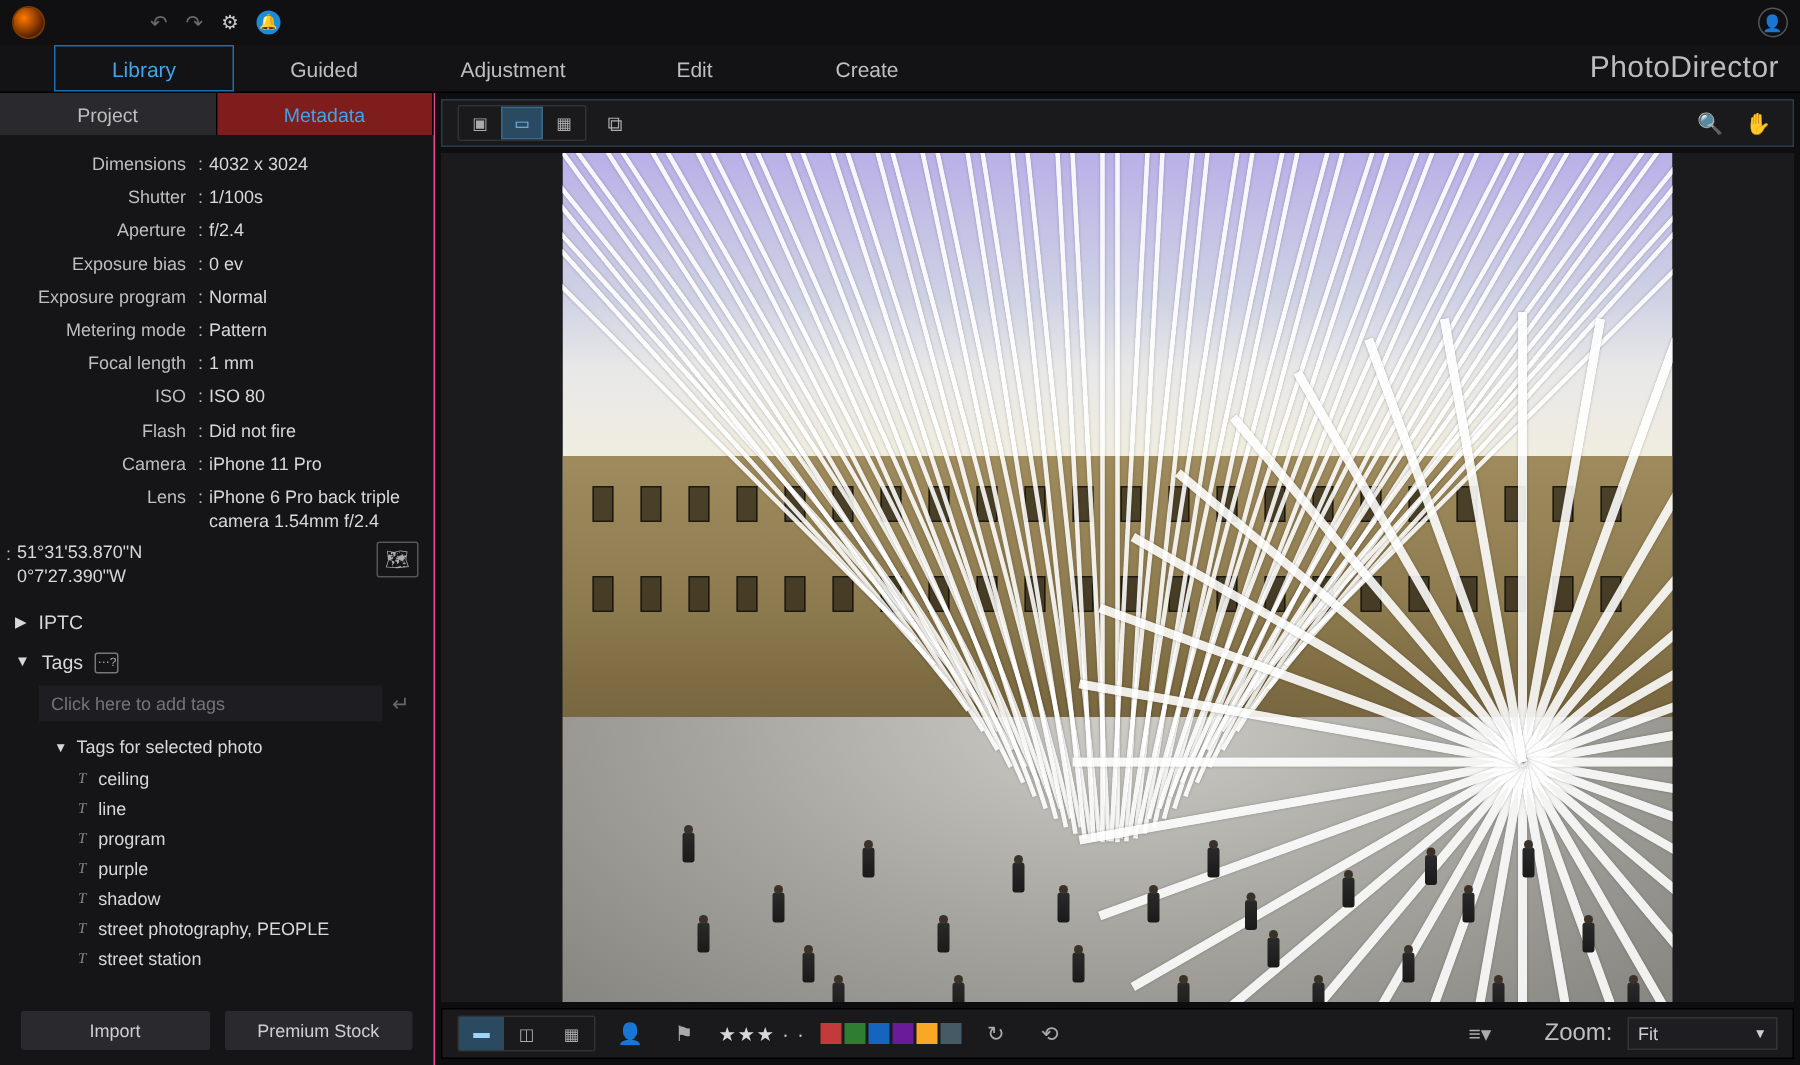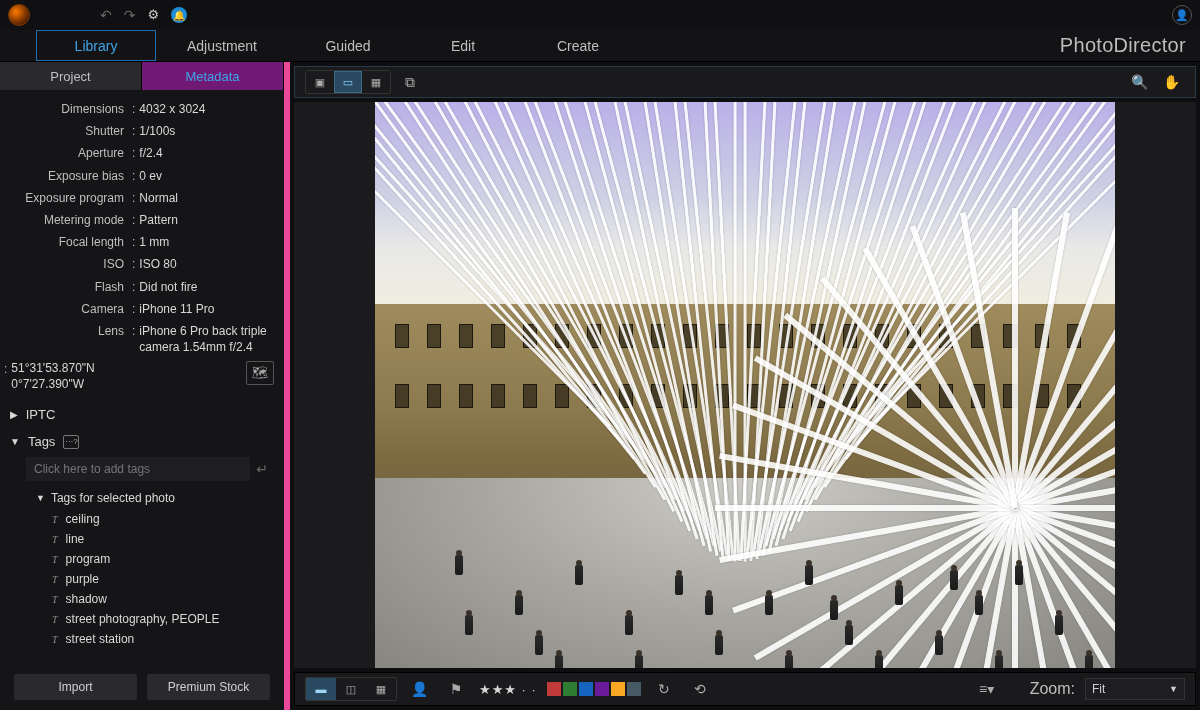--- a/index.html
+++ b/index.html
@@ -8,24 +8,24 @@
 .logo{width:22px;height:22px;border-radius:50%;background:radial-gradient(circle at 35% 35%,#ff7a00,#5a2100 70%);border:1px solid #7a3c00}
 .tb-icons{margin-left:70px;display:flex;gap:12px;color:#6a6a6a}
 .tb-icons .bell{width:16px;height:16px;border-radius:50%;background:#1d8bd6;display:flex;align-items:center;justify-content:center;font-size:10px;color:#fff}
 .tb-right{margin-left:auto;width:20px;height:20px;border:1px solid #555;border-radius:50%;display:flex;align-items:center;justify-content:center;font-size:11px;color:#555}
 .topbar{height:32px;display:flex;align-items:center;background:#131316;border-bottom:1px solid #000}
 .tabs{display:flex;height:100%}
 .tab{height:100%;display:flex;align-items:center;justify-content:center;font-size:14px;color:#bfbfbf;cursor:pointer;padding:1px 24px}
 .tab.library{width:120px;border:1px solid #1a6fb0;color:#3fa4e8;margin-left:36px}
 .brand{margin-left:auto;margin-right:14px;font-size:20px;font-weight:300;color:#bcbcbc;letter-spacing:.3px}
 .body{display:flex;height:648px}
-.side{width:290px;background:#151518;display:flex;flex-direction:column;border-right:6px solid #ec4899}
+.side{width:290px;background:#151518;display:flex;flex-direction:column;border-right:1px solid #ec4899}
 .side-tabs{display:flex;height:28px}
 .side-tab{flex:1;display:flex;align-items:center;justify-content:center;font-size:13px;background:#2a2a2e;color:#bfbfbf;cursor:pointer;border-right:1px solid #000}
-.side-tab.active{background:#701a75;color:#3fa4e8;border-bottom:none}
+.side-tab.active{background:#7f1d1d;color:#3fa4e8;border-bottom:none}
 .meta{padding:8px 10px 6px 0;font-size:12px}
 .meta-row{display:flex;padding:3px 0;line-height:1.35}
 .meta-label{width:128px;text-align:right;color:#bfbfbf;padding-right:4px}
 .meta-sep{color:#bfbfbf;padding:0 4px}
 .meta-val{flex:1;color:#d8d8d8}
 .gps-row .meta-val{line-height:1.3}
 .map-btn{width:28px;height:24px;border:1px solid #555;border-radius:2px;display:flex;align-items:center;justify-content:center;margin-left:6px;color:#aaa;font-size:13px}
 .section{padding:6px 10px;font-size:13px;display:flex;align-items:center;gap:8px;color:#d8d8d8;cursor:pointer}
 .section .caret{font-size:10px}
 .tagicon{width:16px;height:14px;border:1px solid #777;border-radius:2px;font-size:8px;display:flex;align-items:center;justify-content:center;color:#aaa}
@@ -75,22 +75,22 @@
     <span style="font-size:14px">↷</span>
     <span style="font-size:13px;color:#c8c8c8">⚙</span>
     <span class="bell">🔔</span>
   </div>
   <div class="tb-right">👤</div>
 </div>
 
 <div class="topbar">
   <div class="tabs">
     <div class="tab library">Library</div>
+    <div class="tab" style="width:120px">Guided</div>
     <div class="tab" style="width:132px">Adjustment</div>
-    <div class="tab" style="width:120px">Guided</div>
     <div class="tab" style="width:110px">Edit</div>
     <div class="tab" style="width:120px">Create</div>
   </div>
   <div class="brand">PhotoDirector</div>
 </div>
 
 <div class="body">
   <div class="side">
     <div class="side-tabs">
       <div class="side-tab">Project</div>

